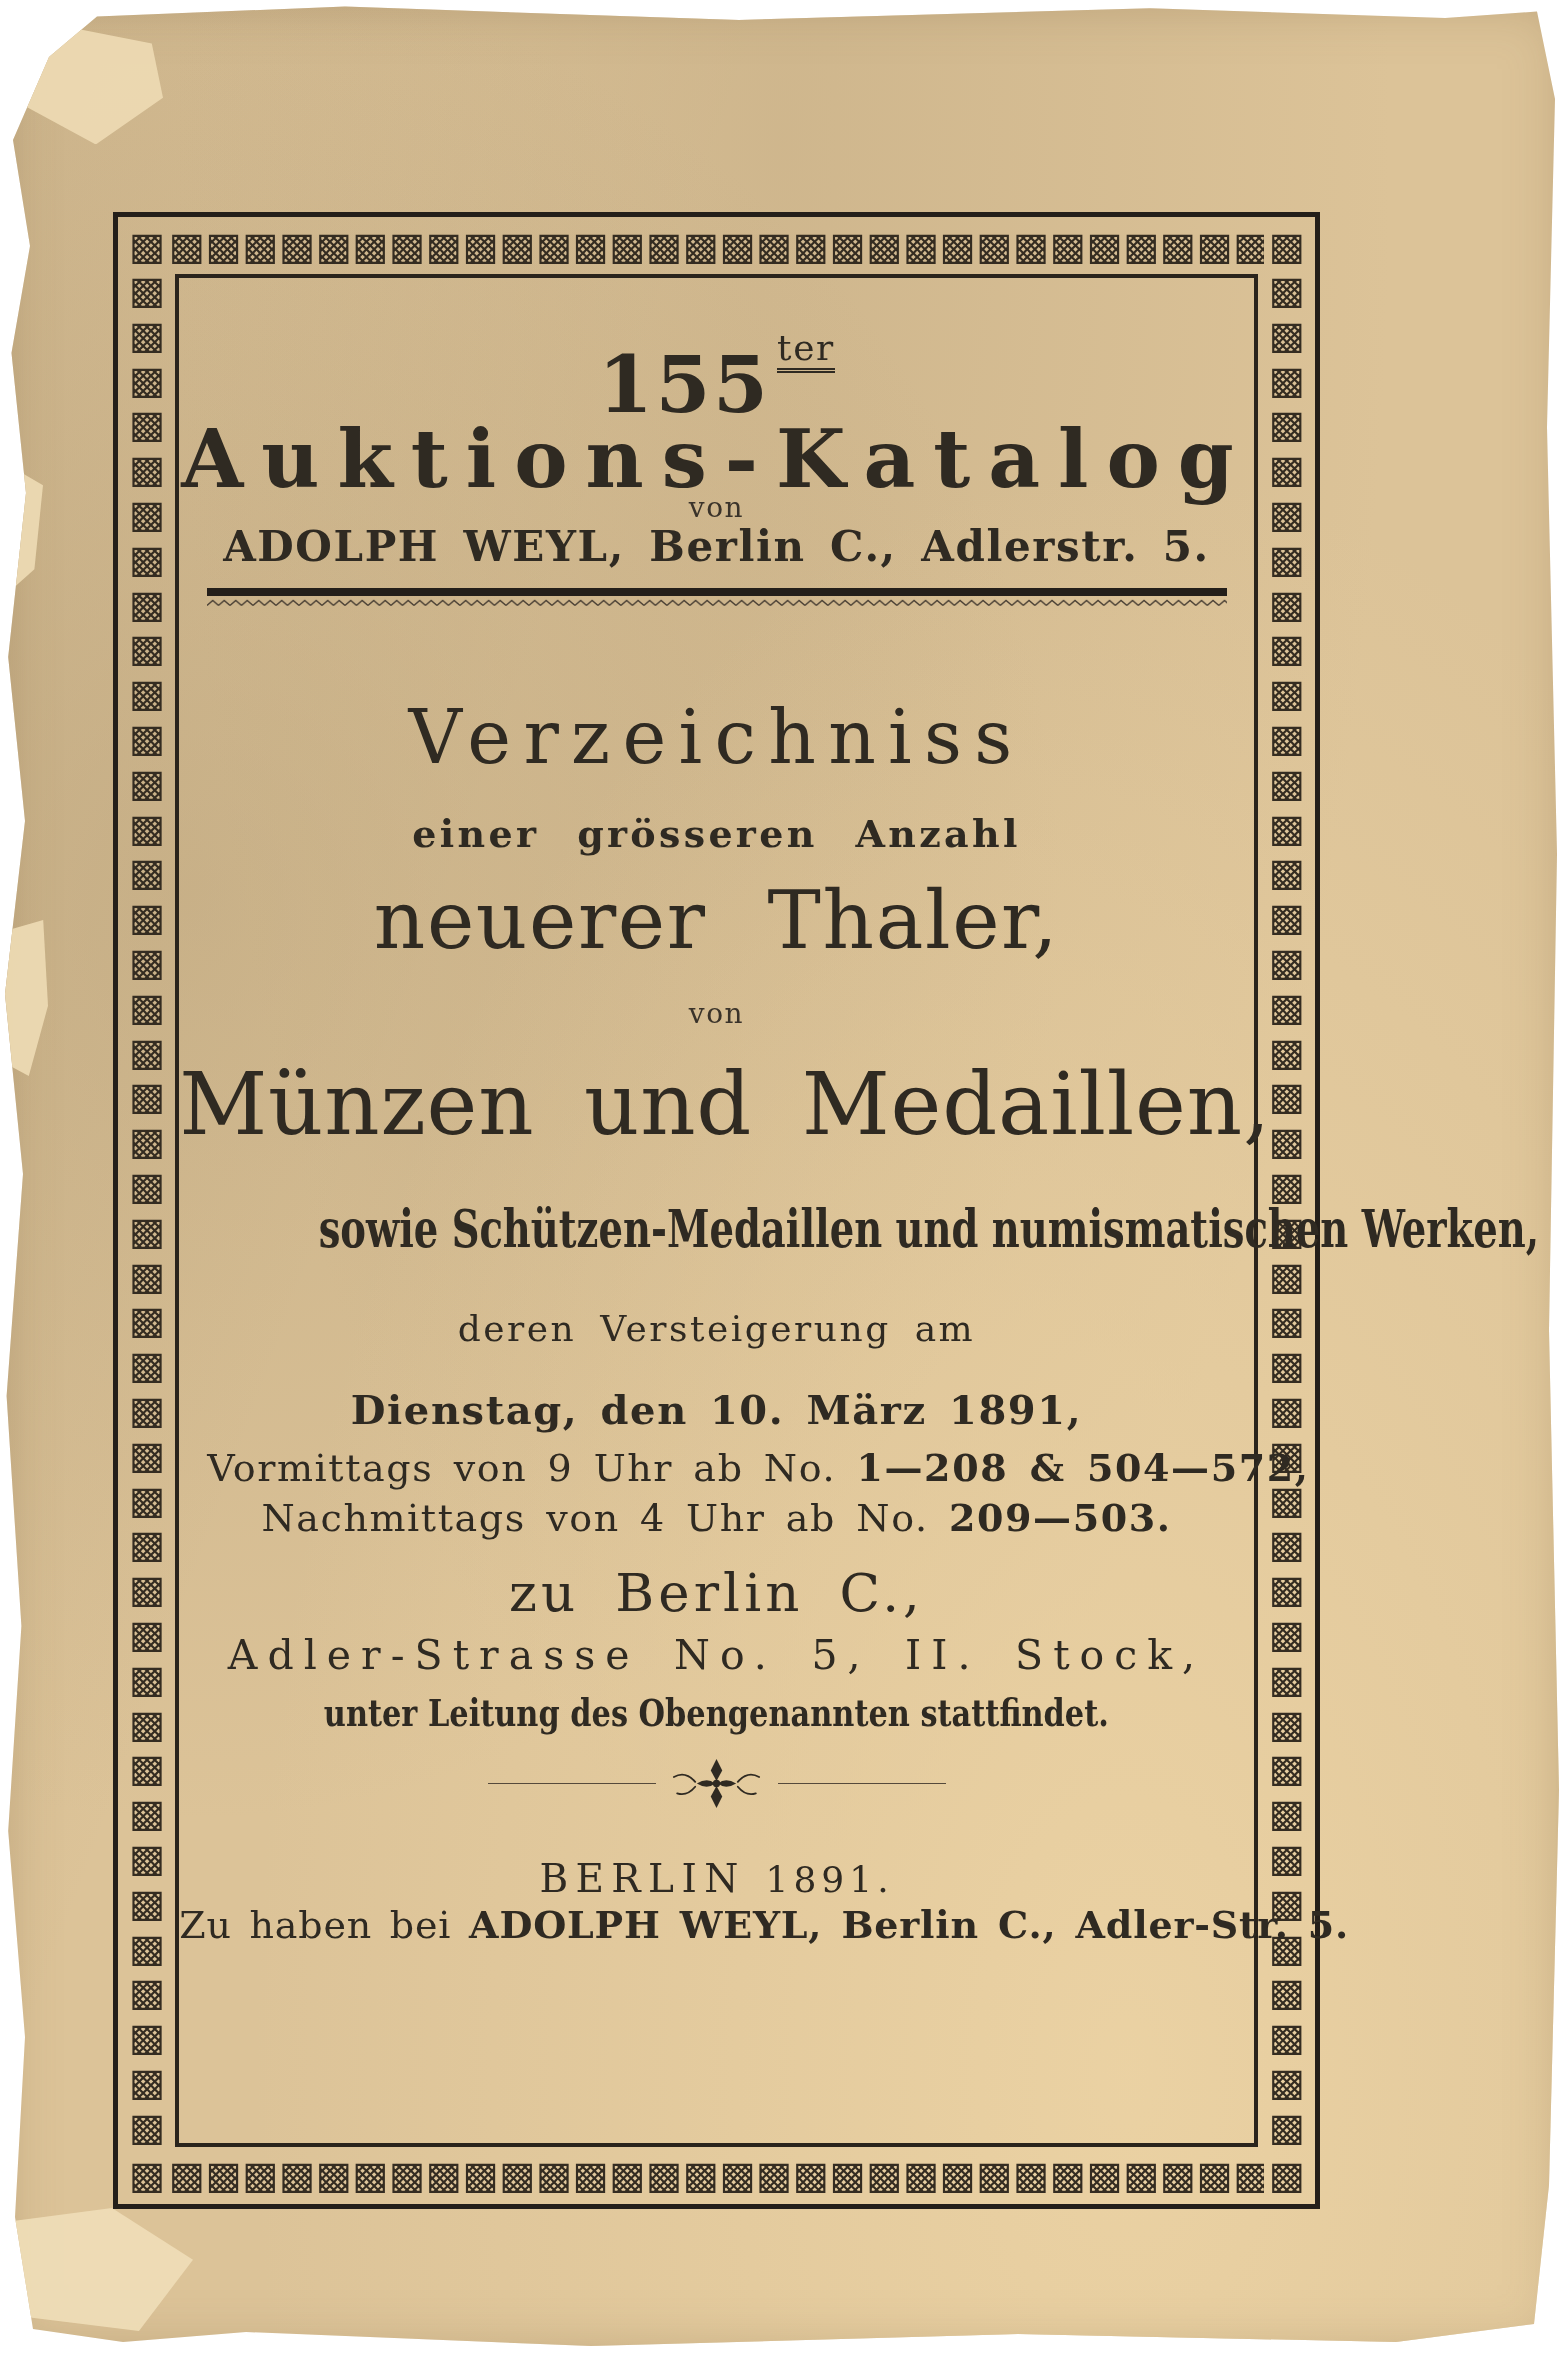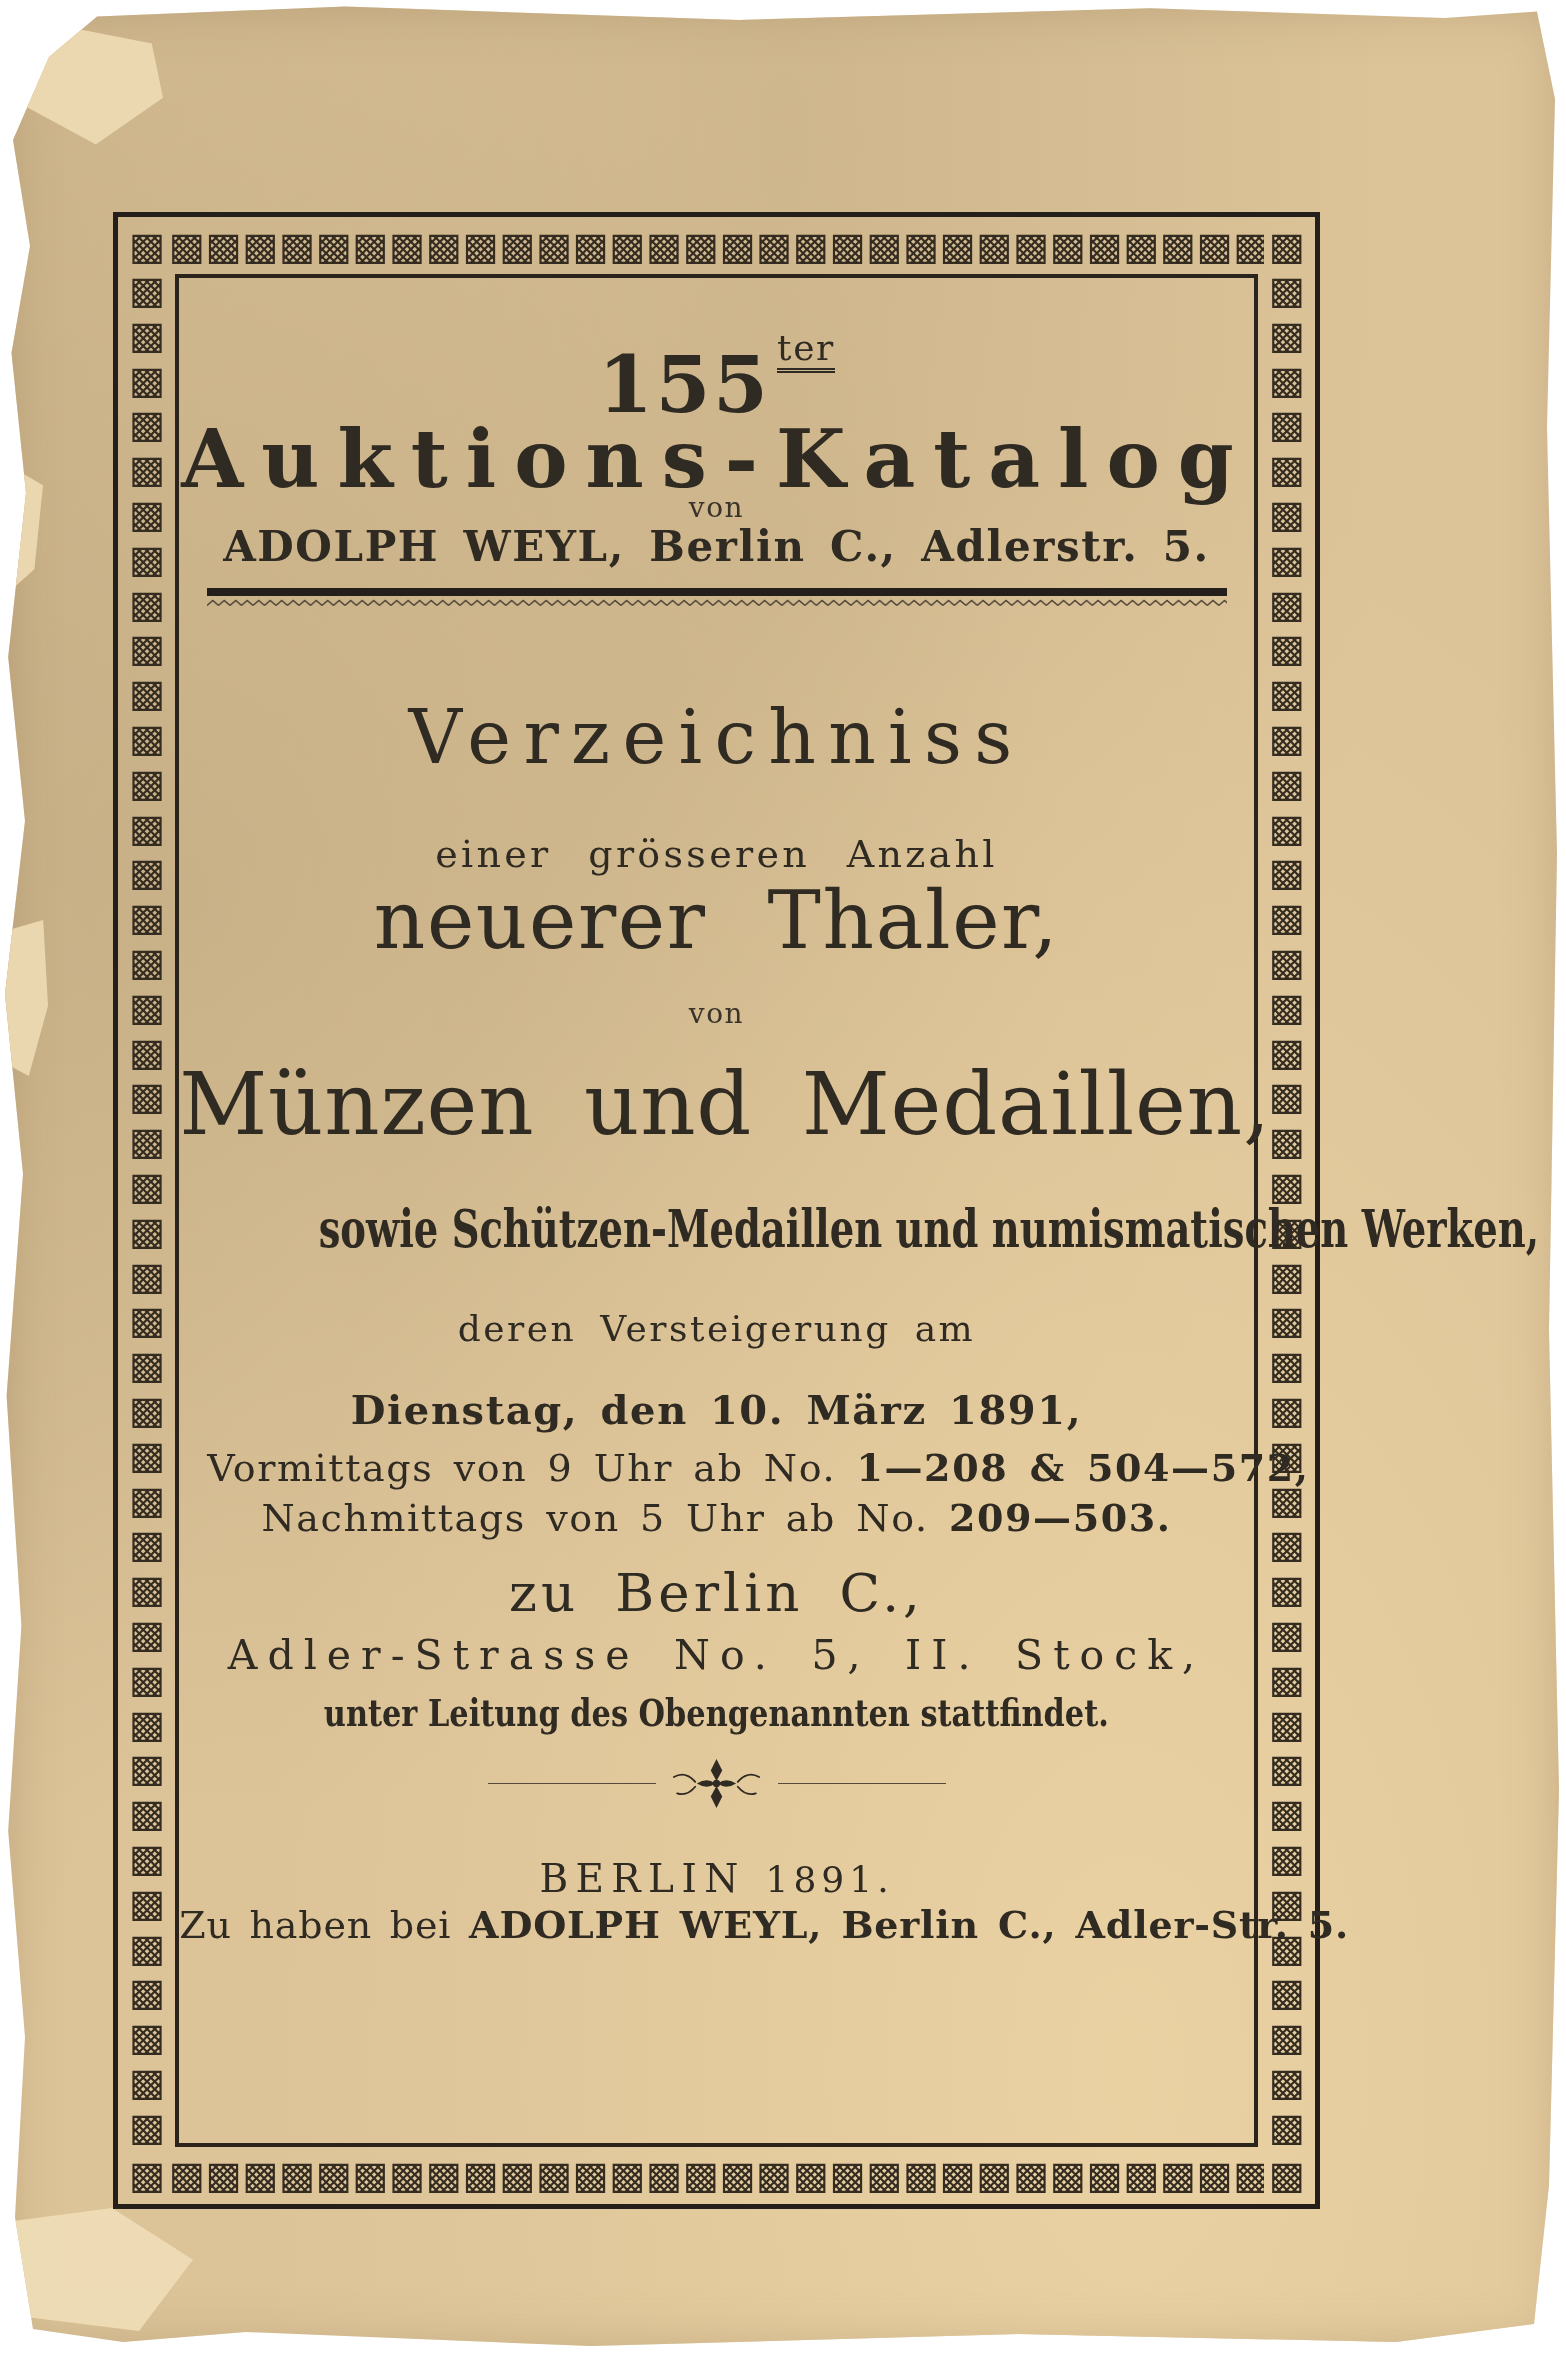--- a/index.html
+++ b/index.html
@@ -68,21 +68,21 @@
     transform:translateY(-25px);margin-left:6.6px;
     border-bottom:5.7px double #2f2a22;padding-bottom:2.5px;line-height:1;}
   .l-title{top:138px;font-size:80px;font-weight:700;letter-spacing:18px;}
   .l-von{font-size:28px;letter-spacing:1.6px;color:#3a332a;text-align:center;}
   .l-von1{top:215px;}
   .l-publisher{top:246px;font-size:42px;font-weight:700;letter-spacing:1.6px;word-spacing:8.2px;}
   .rule{position:absolute;top:310px;left:50%;transform:translateX(-50%);
     width:1020px;height:7.4px;background:#241f1a;}
   .zigzag{position:absolute;top:320px;left:50%;transform:translateX(-50%);}
   .l-heading{top:420px;font-size:74px;font-weight:400;letter-spacing:12.3px;}
-  .l-subheading{top:556px;font-size:38px;font-weight:400;letter-spacing:3.3px;word-spacing:21.4px;}
+  .l-subheading{top:535px;font-size:38px;font-weight:700;letter-spacing:3.3px;word-spacing:21.4px;}
   .l-subject1{top:600px;font-size:80px;letter-spacing:1.6px;word-spacing:34px;}
   .l-von2{top:721px;}
   .l-subject2{top:780px;font-size:86px;letter-spacing:0.8px;word-spacing:21.4px;}
   .l-subject3{top:923px;font-size:52px;font-weight:700;transform:scaleX(.74);transform-origin:50% 50%;}
   .l-intro{top:1032px;font-size:36px;letter-spacing:2.5px;word-spacing:10px;}
   .l-date{top:1110px;font-size:40px;font-weight:700;letter-spacing:1.6px;word-spacing:6.6px;}
   .l-session{font-size:38px;letter-spacing:1.6px;word-spacing:6.6px;}
   .l-session1{top:1169px;padding-left:28px;}
   .l-session2{top:1219px;}
   .range{font-weight:700;}
@@ -144,21 +144,21 @@
           <div class="line l-subject2">Münzen und Medaillen,</div>
 
           <div class="line l-subject3">sowie Schützen-Medaillen und numismatischen Werken,</div>
 
           <div class="line l-intro">deren Versteigerung am</div>
 
           <div class="line l-date">Dienstag, den 10. März 1891,</div>
 
           <div class="line l-session l-session1"><span>Vormittags von 9 Uhr ab No. </span><span class="range">1—208 &amp; 504—572,</span></div>
 
-          <div class="line l-session l-session2"><span>Nachmittags von 5 Uhr ab No. </span><span class="range">209—503.</span></div>
+          <div class="line l-session l-session2"><span>Nachmittags von 4 Uhr ab No. </span><span class="range">209—503.</span></div>
 
           <div class="line l-loc1">zu Berlin C.,</div>
 
           <div class="line l-loc2">Adler-Strasse No. 5, II. Stock,</div>
 
           <div class="line l-closing">unter Leitung des Obengenannten stattfindet.</div>
 
           <div class="fleuron-row">
             <div class="fleuron-line"></div>
             <svg width="99" height="59" viewBox="0 0 120 72">

